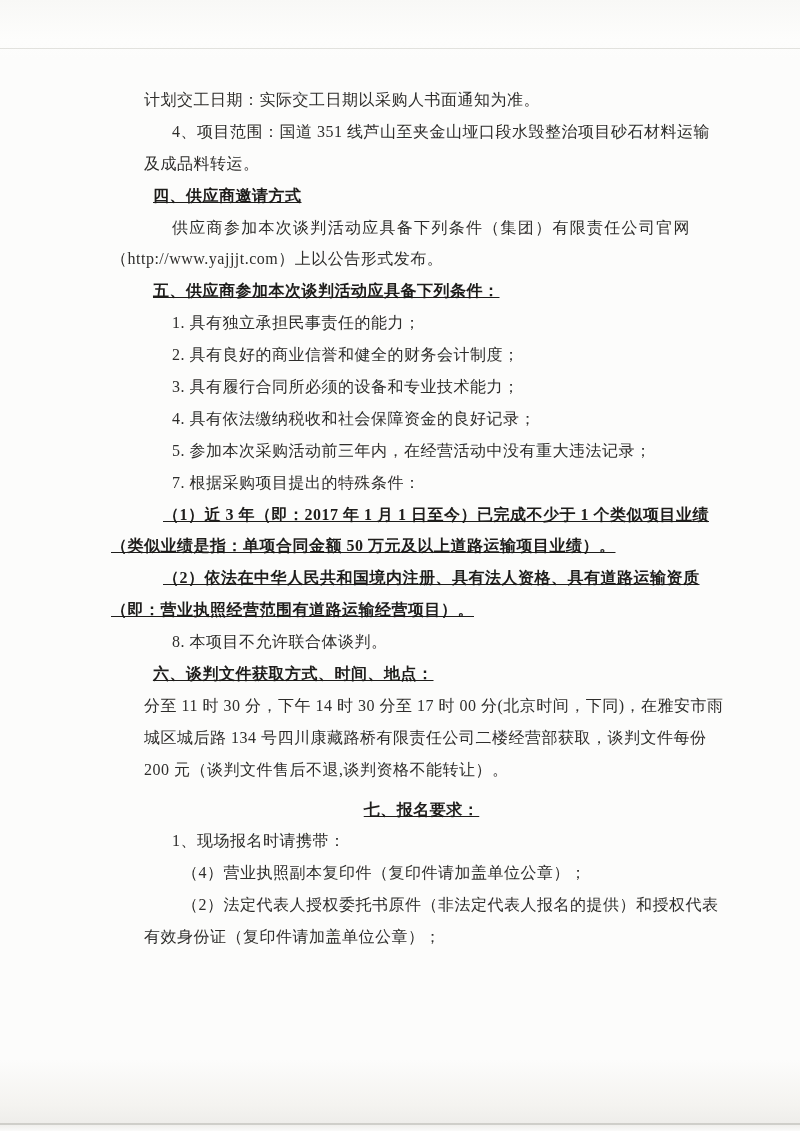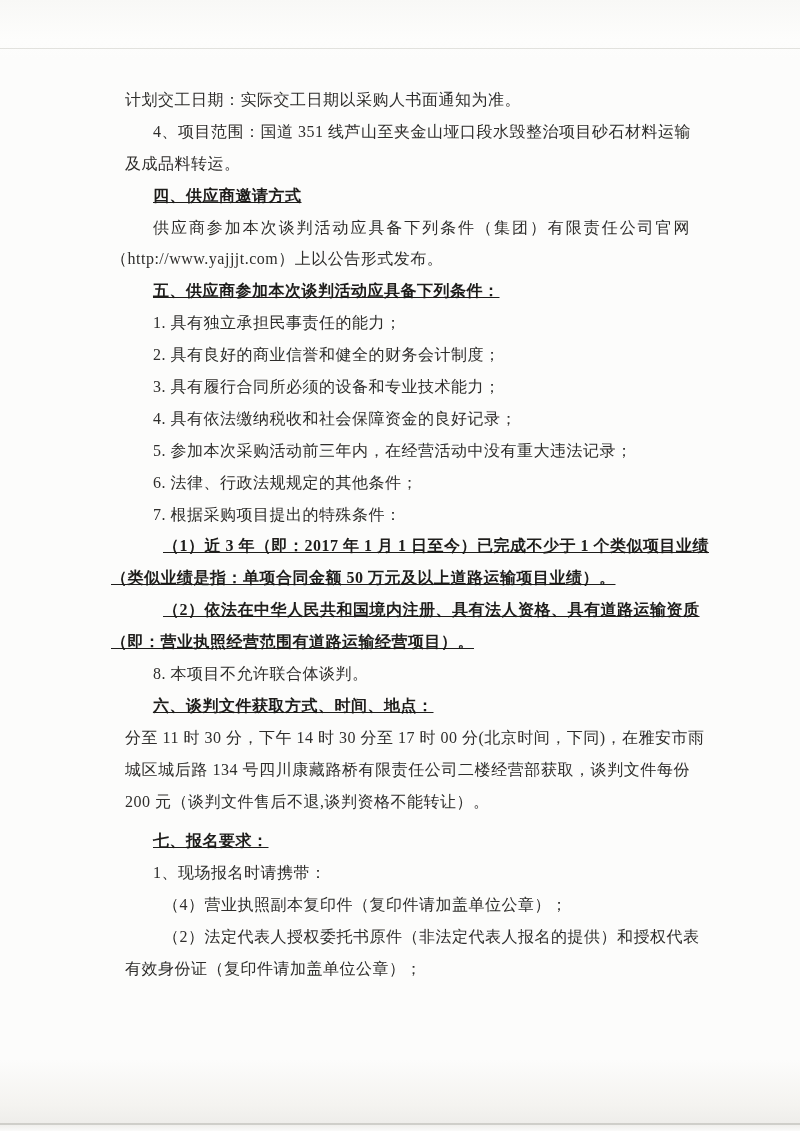--- a/index.html
+++ b/index.html
@@ -37,50 +37,49 @@
     font-size: 16px;
   }
   .line {
     height: 31.9px;
     line-height: 31.9px;
     white-space: nowrap;
     letter-spacing: 0.5px;
   }
   .k-heading { font-weight: bold; color: #1e1d1b; text-decoration: underline; }
   .k-bold    { font-weight: bold; color: #1e1d1b; text-decoration: underline; }
-  .k-body    { font-weight: normal; }
+  .k-body    { font-weight: normal; margin-left: 19px; }
   .i-none { padding-left: 0; }
   .i-item { padding-left: 28px; }
   .i-para { padding-left: 38px; }
   .i-hang { margin-left: -14px; }
   .fill {
     text-align: justify;
     text-align-last: justify;
   }
-  .gap { margin-top: 8px; }
+  .gap { margin-top: 8px; text-align: center; }
 </style>
 </head>
 <body>
 
 <div class="page">
   <div class="scan-line-top"></div>
   <div class="doc" id="doc" style="color: rgb(46, 45, 43);">
       <div class="line k-body i-none">计划交工日期：实际交工日期以采购人书面通知为准。</div>
       <div class="line k-body i-item fill">4、项目范围：国道 351 线芦山至夹金山垭口段水毁整治项目砂石材料运输</div>
       <div class="line k-body i-none">及成品料转运。</div>
       <div class="line k-heading i-item">四、供应商邀请方式</div>
       <div class="line k-body i-item fill">供应商参加本次谈判活动应具备下列条件（集团）有限责任公司官网</div>
       <div class="line k-body i-hang">（http://www.yajjjt.com）上以公告形式发布。</div>
       <div class="line k-heading i-item">五、供应商参加本次谈判活动应具备下列条件：</div>
       <div class="line k-body i-item">1. 具有独立承担民事责任的能力；</div>
       <div class="line k-body i-item">2. 具有良好的商业信誉和健全的财务会计制度；</div>
       <div class="line k-body i-item">3. 具有履行合同所必须的设备和专业技术能力；</div>
       <div class="line k-body i-item">4. 具有依法缴纳税收和社会保障资金的良好记录；</div>
       <div class="line k-body i-item">5. 参加本次采购活动前三年内，在经营活动中没有重大违法记录；</div>
-      <div class="line k-body i-item">6. 法律、行政法规规定的其他条件；</div>
       <div class="line k-body i-item">7. 根据采购项目提出的特殊条件：</div>
       <div class="line k-bold i-para fill">（1）近 3 年（即：2017 年 1 月 1 日至今）已完成不少于 1 个类似项目业绩</div>
       <div class="line k-bold i-hang">（类似业绩是指：单项合同金额 50 万元及以上道路运输项目业绩）。</div>
       <div class="line k-bold i-para fill">（2）依法在中华人民共和国境内注册、具有法人资格、具有道路运输资质</div>
       <div class="line k-bold i-hang">（即：营业执照经营范围有道路运输经营项目）。</div>
       <div class="line k-body i-item">8. 本项目不允许联合体谈判。</div>
       <div class="line k-heading i-item">六、谈判文件获取方式、时间、地点：</div>
       <div class="line k-body i-none fill">分至 11 时 30 分，下午 14 时 30 分至 17 时 00 分(北京时间，下同)，在雅安市雨</div>
       <div class="line k-body i-none fill">城区城后路 134 号四川康藏路桥有限责任公司二楼经营部获取，谈判文件每份</div>
       <div class="line k-body i-none">200 元（谈判文件售后不退,谈判资格不能转让）。</div>

